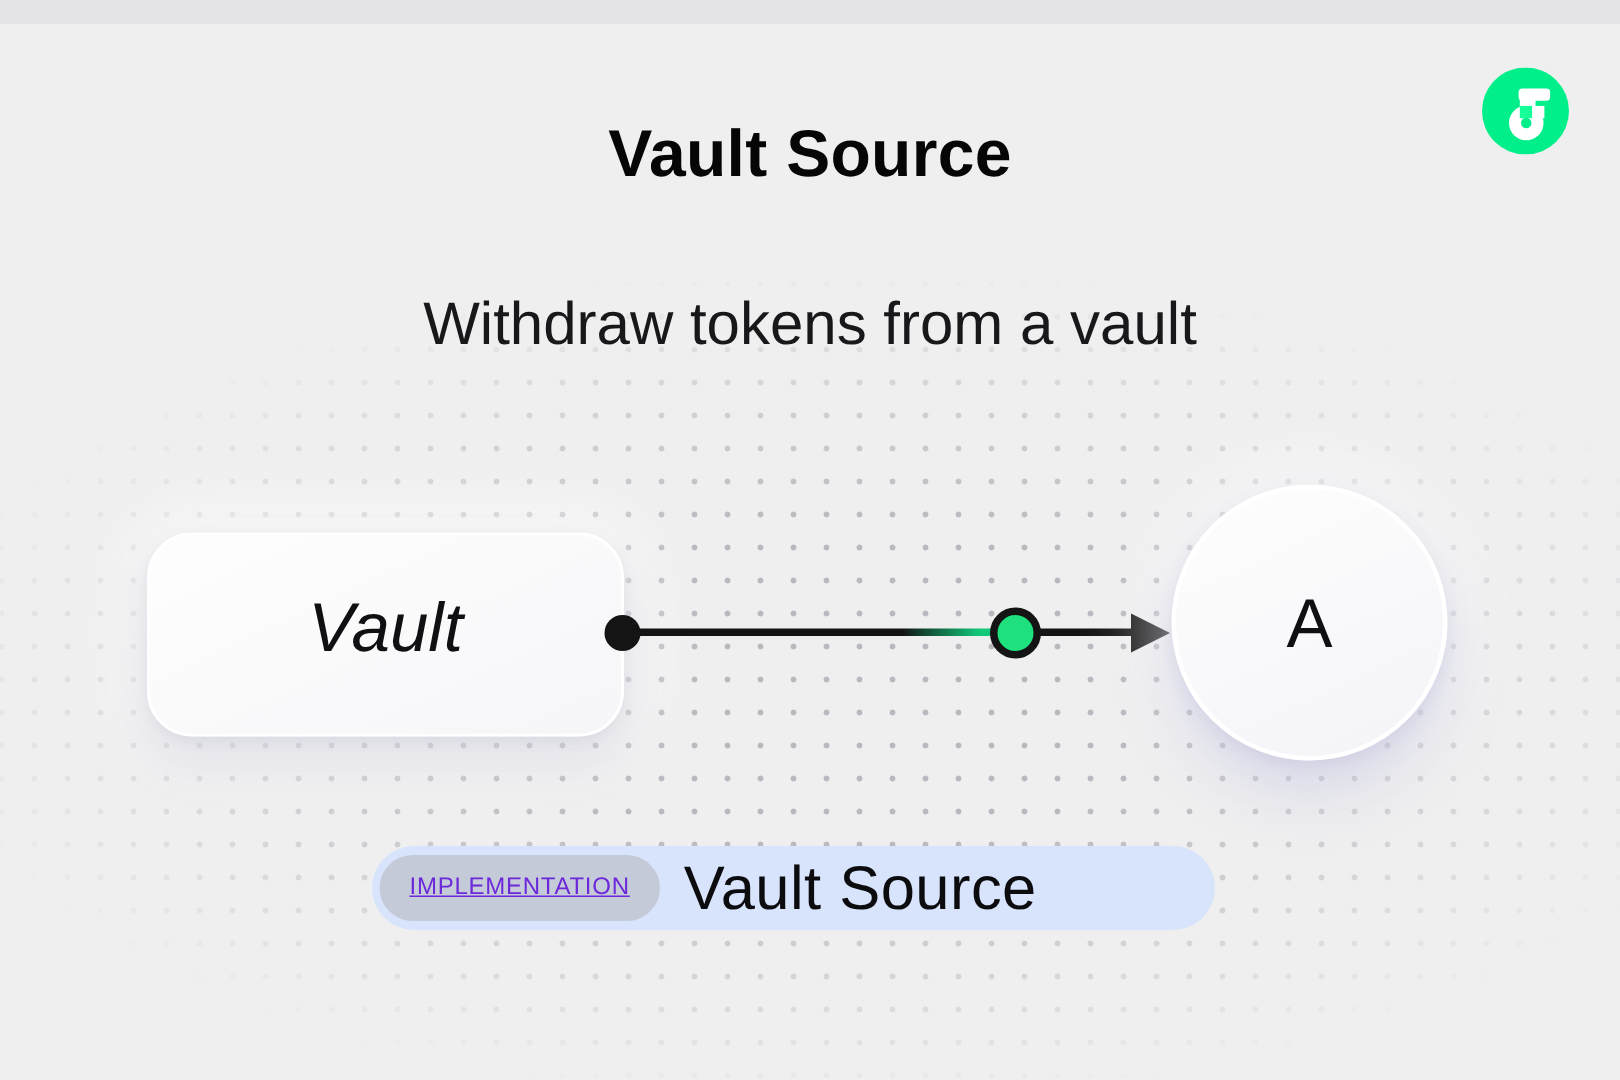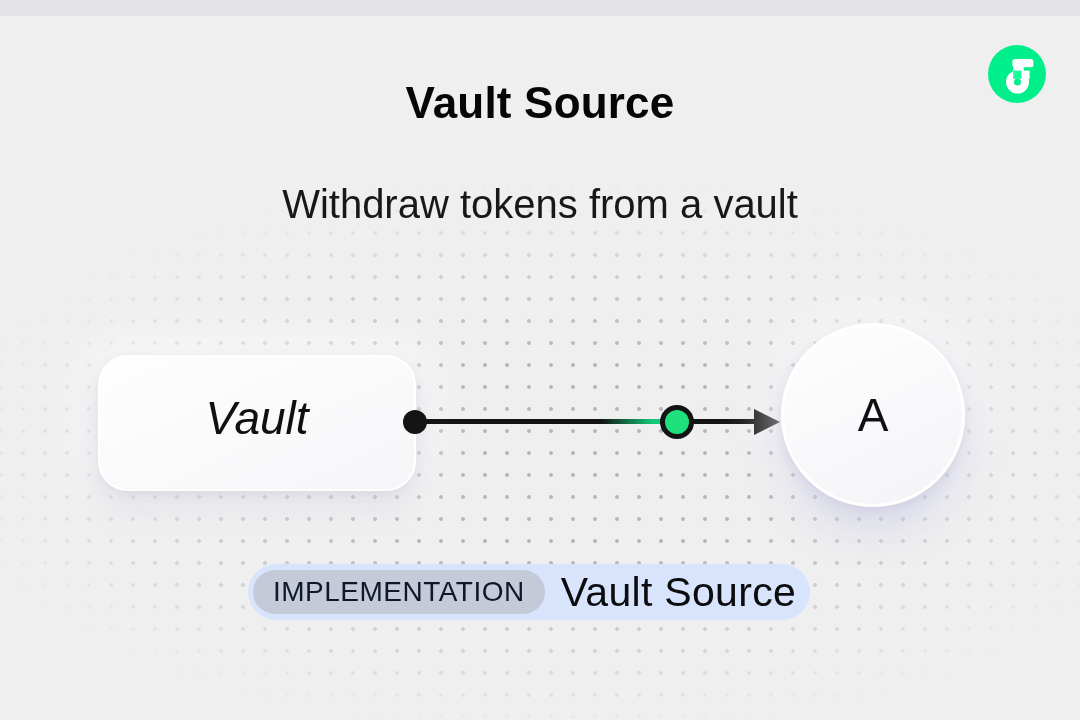--- a/index.html
+++ b/index.html
@@ -26,21 +26,21 @@
   }
 
   .title {
     position:absolute; top:62px; left:0; right:0;
     text-align:center;
     font-size:44px; font-weight:700; letter-spacing:.2px;
     color:#060607;
   }
 
   .subtitle {
-    position:absolute; top:166px; left:0; right:0;
+    position:absolute; top:178px; left:0; right:0;
     text-align:center;
     font-size:40px; font-weight:400;
     color:#18181b;
   }
 
   .logo {
     position:absolute; left:988px; top:29px;
     width:58px; height:58px;
   }
 
@@ -106,22 +106,23 @@
     border-radius:28px;
     background:#d7e4fc;
     display:flex; align-items:center;
     padding-left:5px;
   }
   .caption-tag {
     height:44px; border-radius:22px;
     background:#c4cad8;
     display:flex; align-items:center;
     padding:0 20px;
-    font-size:28px; font-weight:500; letter-spacing:.5px;
-    color:#0f172a;
+    font-size:16px; font-weight:500; letter-spacing:.5px;
+    color:#6d28d9;
+    text-decoration:underline;
   }
   .caption-label {
     margin-left:16px;
     font-size:41px; font-weight:500; letter-spacing:.3px;
     color:#0c0c0e;
     white-space:nowrap;
   }
 </style>
 </head>
 <body>

